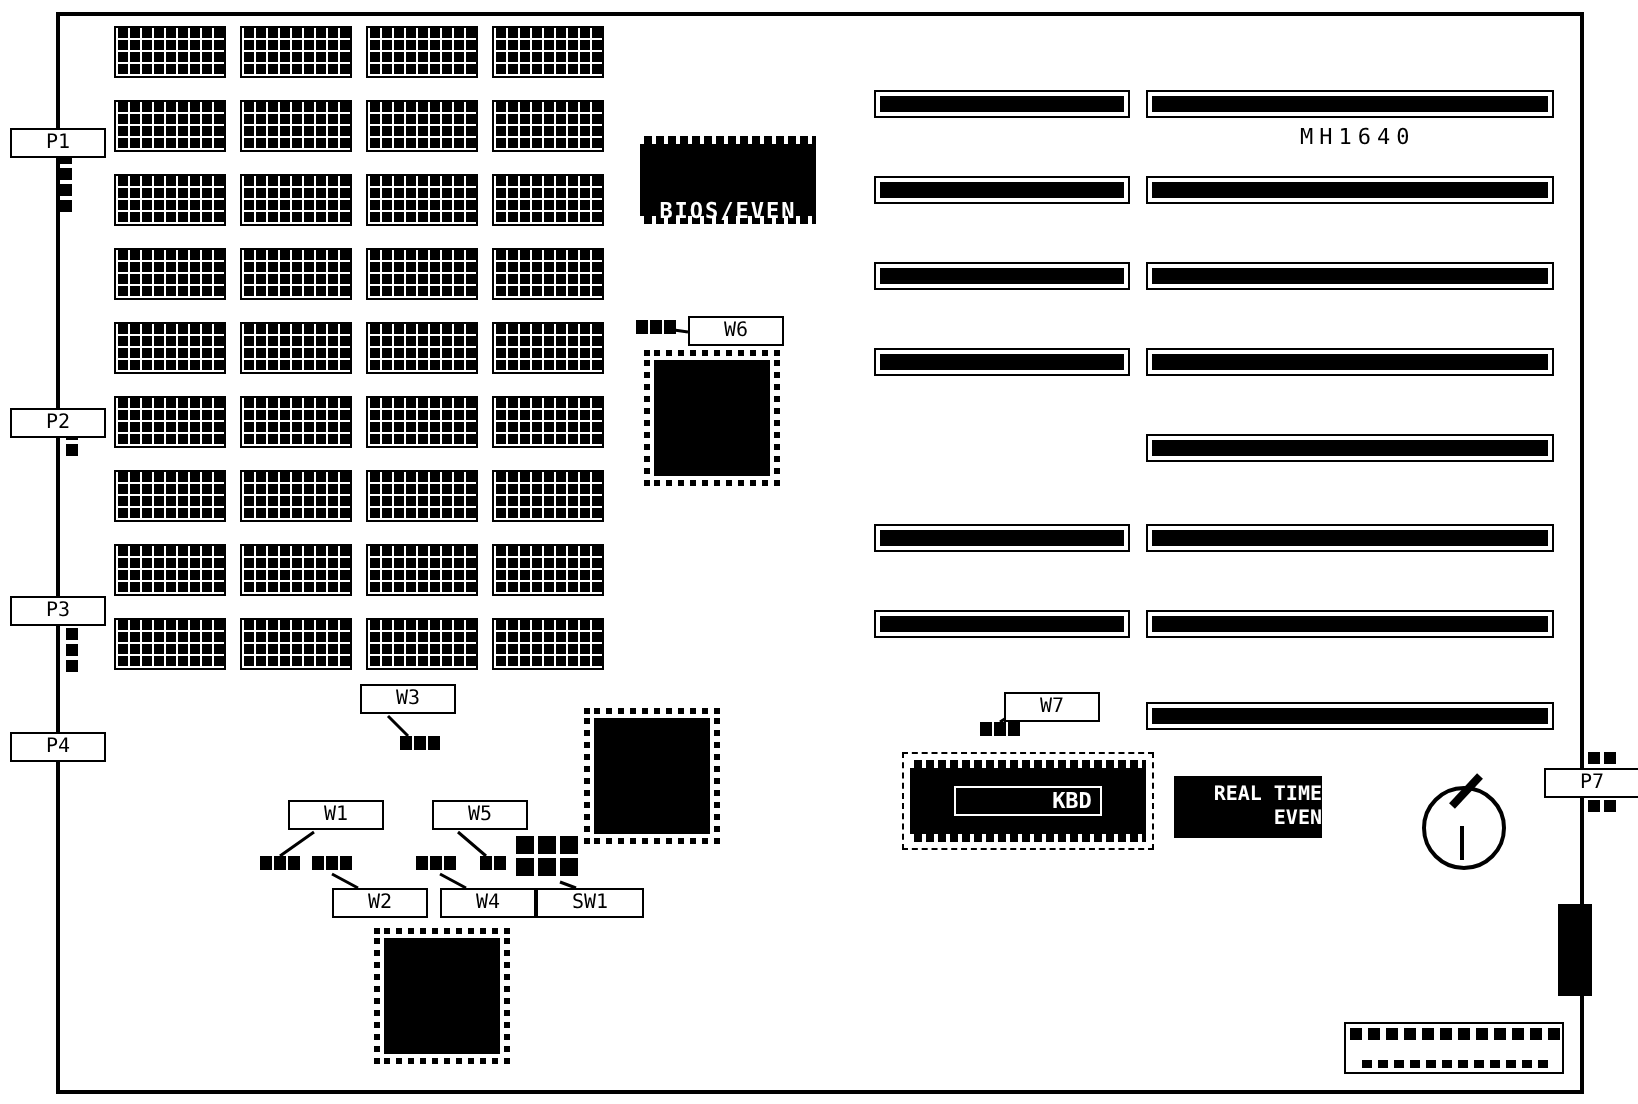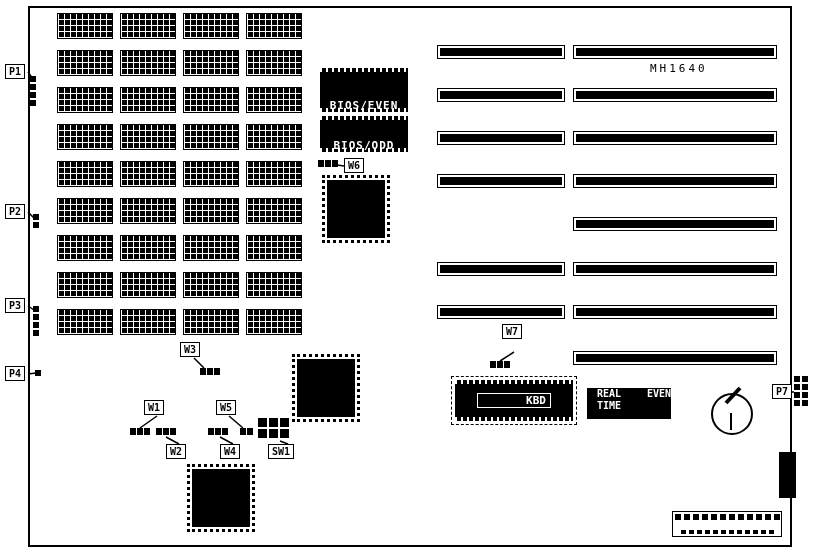--- a/index.html
+++ b/index.html
@@ -32,43 +32,43 @@
   .qfp{position:absolute;background:#000;outline:3px dotted #000;outline-offset:2px;}
 
   .kbd{position:absolute;left:455px;top:380px;width:118px;height:41px;background-color:#000;
        display:flex;align-items:center;justify-content:center;
        outline:1px dashed #000;outline-offset:3px;
        background-image:repeating-linear-gradient(90deg,#fff 0 2px,transparent 2px 6px),
                         repeating-linear-gradient(90deg,#fff 0 2px,transparent 2px 6px);
        background-size:100% 4px,100% 4px;background-position:left top,left bottom;
        background-repeat:no-repeat;}
   .rtc{position:absolute;left:587px;top:388px;width:74px;height:31px;background:#000;color:#fff;
-       display:flex;align-items:flex-start;justify-content:center;
-       font-size:10px;font-weight:bold;line-height:1.2;padding-left:10px;}
+       display:flex;flex-direction:column;align-items:flex-end;justify-content:center;
+       font-size:10px;font-weight:bold;line-height:1.2;}
 
   .cpu{position:absolute;left:468px;top:456px;width:64px;height:62px;
        background:repeating-conic-gradient(#000 0% 25%,#fff 0% 50%);background-size:8px 8px;
        display:flex;align-items:center;justify-content:center;}
   .cpu::before{content:"";position:absolute;inset:9px;background:#000;}
 
   .npu{position:absolute;left:540px;top:464px;width:126px;height:47px;border:1px solid #000;
        background-color:#fff;display:flex;align-items:center;justify-content:center;
        background-image:repeating-linear-gradient(90deg,#000 0 3px,transparent 3px 7px),
                         repeating-linear-gradient(90deg,#000 0 3px,transparent 3px 7px);
        background-size:100% 6px,100% 6px;background-position:left top,left bottom;
        background-repeat:no-repeat;}
   .npu-notch{position:absolute;right:6px;top:50%;transform:translateY(-50%);
              width:12px;height:12px;border:1px solid #000;border-radius:50%;background:#fff;}
 
   .lblbox{position:relative;z-index:2;border:1px solid #000;padding:0 4px;font-size:11px;font-weight:bold;}
   .light{color:#fff;border-color:#fff;background:transparent;padding-left:48px;}
   .dark{color:#000;border-color:#000;background:#fff;}
 
   .callout{position:absolute;border:1px solid #000;background:#fff;color:#000;
-           font-size:10px;font-weight:bold;line-height:13px;padding:0 3px;z-index:3;}
+           font-size:10px;font-weight:normal;line-height:13px;padding:0 17px;z-index:3;}
   .model{position:absolute;left:650px;top:62px;font-size:11px;letter-spacing:3px;color:#000;}
 
   .jmp{position:absolute;display:flex;gap:1px;}
   .jmp i{display:block;width:6px;height:7px;background:#000;}
   .pincol{position:absolute;display:flex;flex-direction:column;gap:2px;}
   .pincol i{display:block;width:6px;height:6px;background:#000;}
   .p7pins{position:absolute;left:794px;top:376px;display:grid;
           grid-template-columns:6px 6px;gap:2px;}
   .p7pins i{display:block;width:6px;height:6px;background:#000;}
   .sw1{position:absolute;left:258px;top:418px;display:grid;
@@ -148,23 +148,20 @@
   <div class="slot slotR" style="top:217px"></div>
   <div class="slot slotR" style="top:262px"></div>
   <div class="slot slotR" style="top:305px"></div>
   <div class="slot slotR" style="top:351px"></div>
 
   <div class="model">MH1640</div>
 
   <div class="bios" style="top:68px;height:44px">
     <span>BIOS/EVEN</span>
   </div>
-  <div class="bios" style="top:116px;height:36px">
-    <span>BIOS/ODD</span>
-  </div>
 
   <div class="qfp" style="left:327px;top:180px;width:58px;height:58px"></div>
   <div class="qfp" style="left:297px;top:359px;width:58px;height:58px"></div>
   <div class="qfp" style="left:192px;top:469px;width:58px;height:58px"></div>
 
   <div class="kbd">
     <span class="lblbox light">KBD</span>
   </div>
   <div class="rtc">
     <span>REAL TIME</span>
@@ -282,21 +279,21 @@
   <div class="callout" style="left:5px;top:204px">P2</div>
   <div class="callout" style="left:5px;top:298px">P3</div>
   <div class="callout" style="left:5px;top:366px">P4</div>
   <div class="callout" style="left:344px;top:158px">W6</div>
   <div class="callout" style="left:180px;top:342px">W3</div>
   <div class="callout" style="left:144px;top:400px">W1</div>
   <div class="callout" style="left:216px;top:400px">W5</div>
   <div class="callout" style="left:166px;top:444px">W2</div>
   <div class="callout" style="left:220px;top:444px">W4</div>
   <div class="callout" style="left:268px;top:444px">SW1</div>
-  <div class="callout" style="left:502px;top:324px">W7</div>
+  <div class="callout" style="left:502px;top:346px">W7</div>
   <div class="callout" style="left:772px;top:384px">P7</div>
 
   <svg class="leads" width="819" height="552">
     <path d="M28,72 L33,79 M28,212 L34,218 M28,306 L34,310 M28,374 L36,373
              M344,166 L337,165 M194,358 L204,368 M157,416 L140,428
              M179,444 L166,437 M233,444 L220,437 M229,416 L243,428
              M288,444 L280,441 M514,352 L500,361 M784,392 L794,392" stroke="#000" stroke-width="1.5" fill="none"></path>
     <path d="M726,403 L740,388" stroke="#000" stroke-width="4" fill="none"></path>
     <path d="M731,413 L731,430" stroke="#000" stroke-width="2" fill="none"></path>
   </svg>

